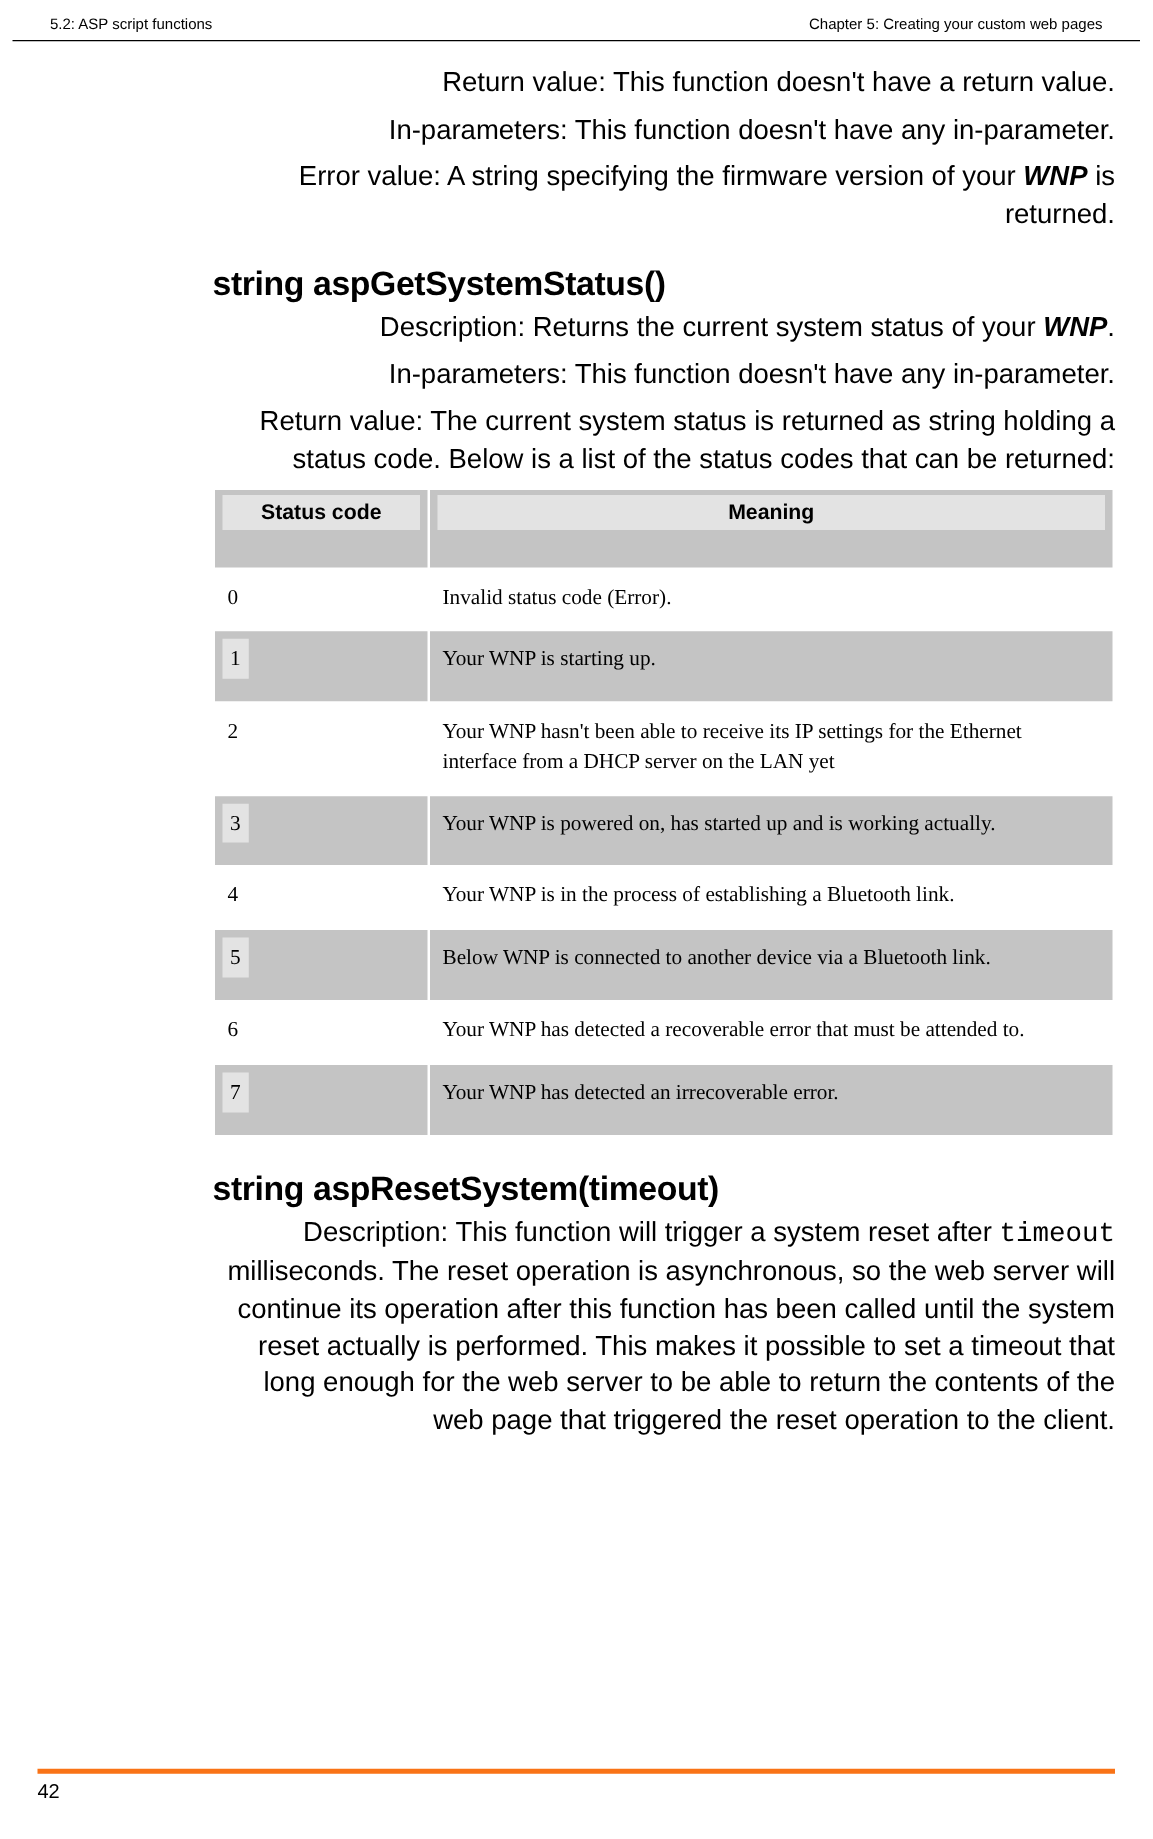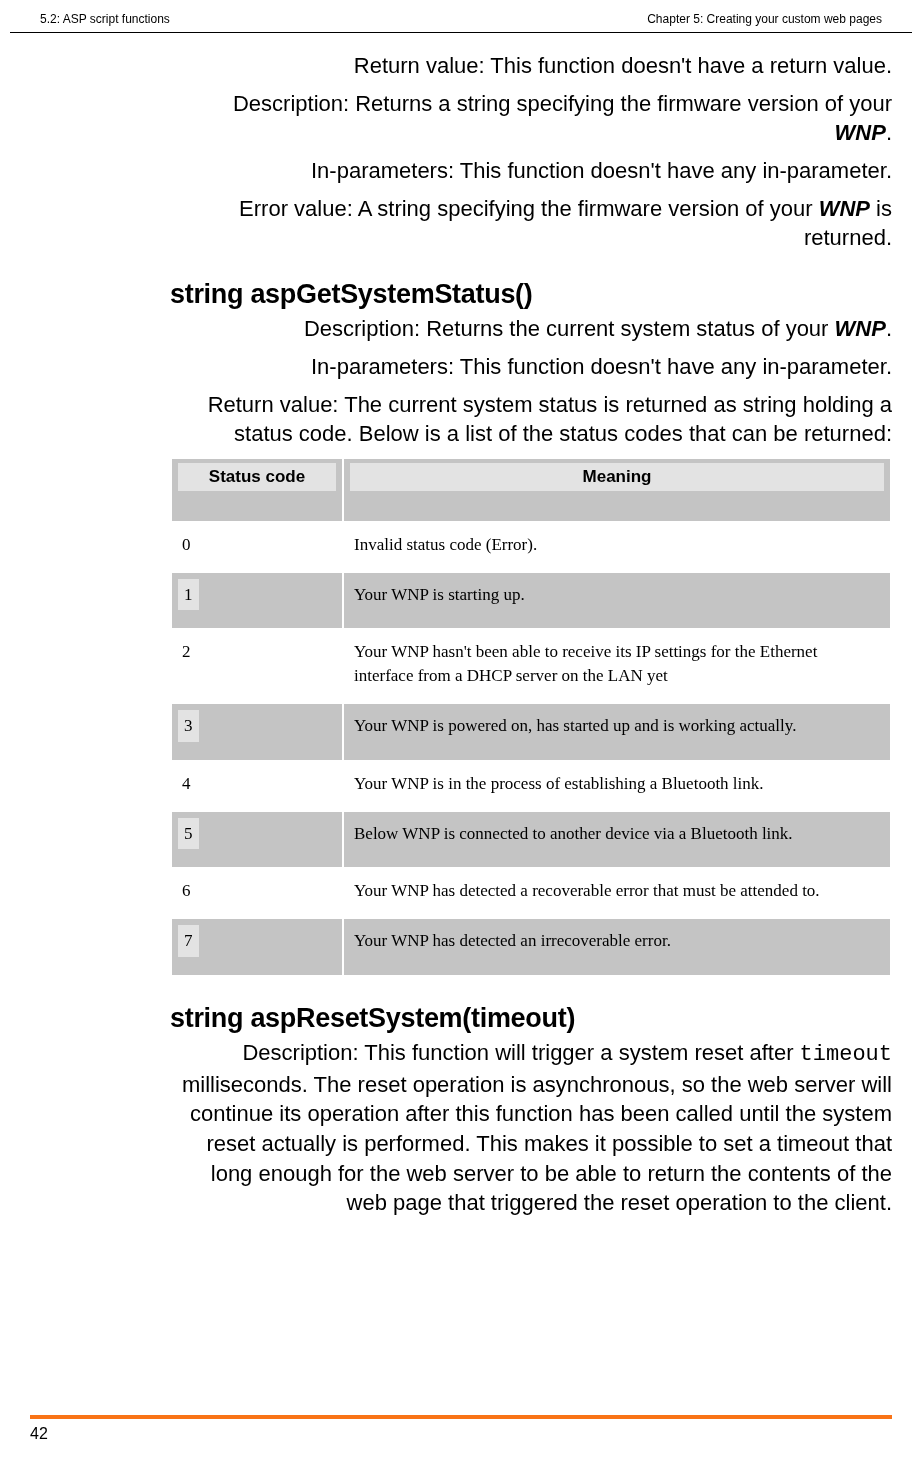--- a/index.html
+++ b/index.html
@@ -90,23 +90,20 @@
 
 <div class="header">
   <span>5.2: ASP script functions</span>
   <span>Chapter 5: Creating your custom web pages</span>
 </div>
 
 <div class="content">
 
   <p class="para">Return value: This function doesn't have a return value.</p>
 
-  <p class="para">
-    <span>Description: Returns a string specifying the firmware version of your </span><span class="bi">WNP</span><span>.</span>
-  </p>
   <p class="para">In-parameters: This function doesn't have any in-parameter.</p>
   <p class="para">
     <span>Error value: A string specifying the firmware version of your </span><span class="bi">WNP</span><span> is returned.</span>
   </p>
 
   <h2 class="func">string aspGetSystemStatus()</h2>
   <p class="para">
     <span>Description: Returns the current system status of your </span><span class="bi">WNP</span><span>.</span>
   </p>
   <p class="para">In-parameters: This function doesn't have any in-parameter.</p>

